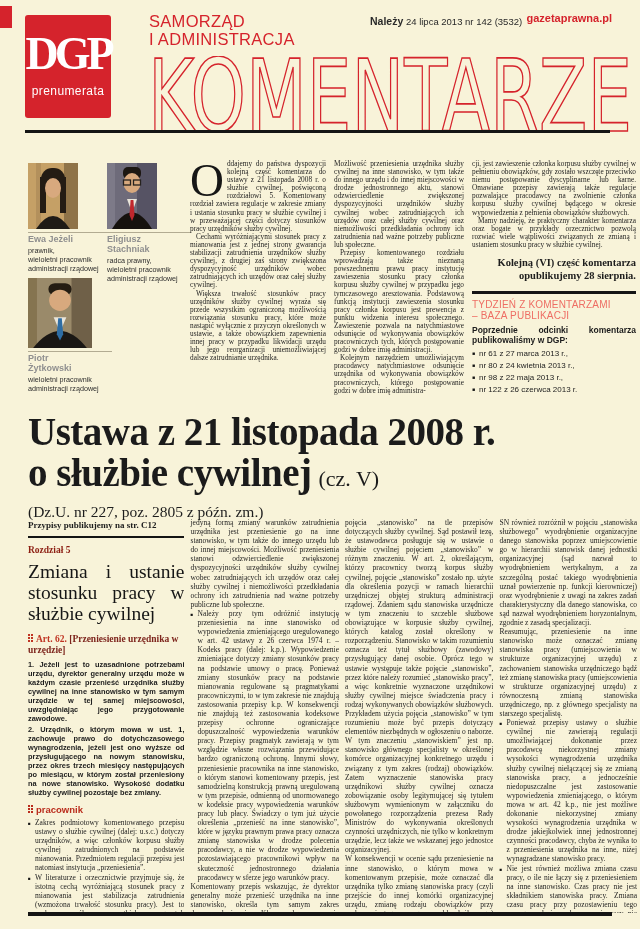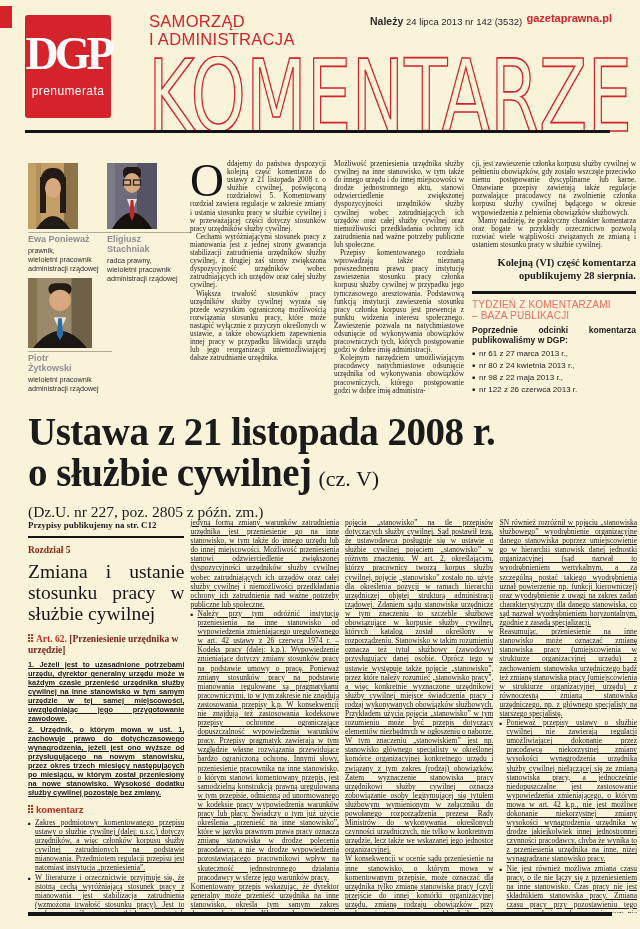--- a/index.html
+++ b/index.html
@@ -53,21 +53,21 @@
   
   .headline{position:absolute;left:28px;top:411px;width:604px;}
   .hl{font-size:39px;font-weight:bold;letter-spacing:-.5px;line-height:1.06;color:#1b1b1b;}
   .hl .part{font-size:22px;font-weight:normal;letter-spacing:0;margin-left:7px;}
   .hsource{font-size:15.5px;margin-top:9px;}
 
   
   .bodygrid{position:absolute;left:28px;top:518px;width:609px;height:395px;display:flex;gap:6px;overflow:hidden;}
   .bcol{text-align:justify;overflow:hidden;}
   .bcol1{width:157px;} .bcol2{width:149px;} .bcol3{width:149px;} .bcol4{width:138px;}
-  .bcol p{margin:0;font-size:7.5px;line-height:9.1px;text-decoration:underline;}
+  .bcol p{margin:0;font-size:7.5px;line-height:9.1px;}
   .bullet{position:relative;padding-left:7px;}
   .bullet::before{content:"■";position:absolute;left:0;top:1px;font-size:4.5px;color:#141414;}
   .footref{font-weight:bold;font-size:9px;margin:2px 0 6px;}
   .colrule{height:2px;background:#141414;margin-bottom:7px;}
   .chapter{font-weight:bold;font-size:9.5px;color:#8c1e12;margin-bottom:6px;}
   .chapter-title{font-size:19.5px;line-height:21px;color:#161616;margin-bottom:10px;}
   .art-head{font-weight:bold;font-size:9.5px;line-height:11px;margin-bottom:4px;text-align:left;}
   .art-num{color:#c03422;margin-top:23px;} .art-bracket{color:#7d241c;}
   .law p{font-family:"Liberation Sans",sans-serif;font-weight:bold;font-size:7.4px;
         line-height:9px;margin:0 0 2px;text-align:justify;}
@@ -103,21 +103,21 @@
       <rect width="50" height="66" fill="#c5a066"></rect>
         <rect x="36" width="14" height="66" fill="#8f7348"></rect>
       <rect x="8" width="5" height="66" fill="#b3905c"></rect>
       <rect x="13" y="5" width="24" height="22" rx="11" fill="#241c14"></rect>
       <rect x="12" y="14" width="6" height="36" fill="#241c14"></rect>
         <rect x="32" y="14" width="6" height="36" fill="#241c14"></rect>
       <ellipse cx="25" cy="25" rx="8" ry="10" fill="#d8a97e"></ellipse>
       <path d="M8 66 Q25 40 42 66 Z" fill="#1f1b16"></path>
     </svg>
     <div class="caption">
-      <div class="aname">Ewa Ponieważ</div>
+      <div class="aname">Ewa Jeżeli</div>
       <div class="arole">prawnik,
 wieloletni pracownik
 administracji rządowej</div>
     </div>
   </div>
   <div class="author a2">
     <svg class="photo" viewBox="0 0 50 66" preserveAspectRatio="none">
       <rect width="50" height="66" fill="#6e6b7a"></rect>
         <rect x="30" width="20" height="66" fill="#565364"></rect>
       <rect x="0" width="8" height="66" fill="#7d7a88"></rect>
@@ -212,21 +212,21 @@
         <p>2. Urzędnik, o którym mowa w ust. 1, zachowuje prawo do dotychczasowego wynagrodzenia, jeżeli jest ono wyższe od przysługującego na nowym stanowisku, przez okres trzech miesięcy następujących po miesiącu, w którym został przeniesiony na nowe stanowisko. Wysokość dodatku służby cywilnej pozostaje bez zmiany.</p>
       </div>
       <div class="kom-head">
         <svg class="marker" width="5" height="8" viewBox="0 0 5 8">
           <rect width="2" height="2" fill="#ba2c1c"></rect>
             <rect x="3" width="2" height="2" fill="#ba2c1c"></rect>
           <rect y="3" width="2" height="2" fill="#ba2c1c"></rect>
             <rect x="3" y="3" width="2" height="2" fill="#ba2c1c"></rect>
           <rect y="6" width="2" height="2" fill="#ba2c1c"></rect>
             <rect x="3" y="6" width="2" height="2" fill="#ba2c1c"></rect>
-        </svg><span>komentarz</span>
+        </svg><span>pracownik</span>
       </div>
       <p class="bullet">Zakres podmiotowy komentowanego przepisu ustawy o służbie cywilnej (dalej: u.s.c.) dotyczy urzędników, a więc członków korpusu służby cywilnej zatrudnionych na podstawie mianowania. Przedmiotem regulacji przepisu jest natomiast instytucja „przeniesienia”.</p>
       <p class="bullet">W literaturze i orzecznictwie przyjmuje się, że istotną cechą wyróżniającą stosunek pracy z mianowania jest stabilizacja zatrudnienia (wzmożona trwałość stosunku pracy). Jest to cecha wspólna wszystkich pragmatyk pracowniczych, wyrażająca się przede wszystkim ograniczoną możliwością rozwiązania stosunku pracy, które może nastąpić wyłącznie z przyczyn określonych w pragmatyce. Przepisy komentowanej ustawy limitują również dopuszczalność dokonania zmiany warunków zatrudnienia urzędnika służby cywilnej. W świetle przepisów komentowanej ustawy</p>
     </div>
     <div class="bcol bcol2">
       <p>jedyną formą zmiany warunków zatrudnienia urzędnika jest przeniesienie go na inne stanowisko, w tym także do innego urzędu lub do innej miejscowości. Możliwość przeniesienia stanowi odzwierciedlenie zwiększonej dyspozycyjności urzędników służby cywilnej wobec zatrudniających ich urzędów oraz całej służby cywilnej i niemożliwości przedkładania ochrony ich zatrudnienia nad ważne potrzeby publiczne lub społeczne.</p>
       <p class="bullet">Należy przy tym odróżnić instytucję przeniesienia na inne stanowisko od wypowiedzenia zmieniającego uregulowanego w art. 42 ustawy z 26 czerwca 1974 r. – Kodeks pracy (dalej: k.p.). Wypowiedzenie zmieniające dotyczy zmiany stosunków pracy na podstawie umowy o pracę. Ponieważ zmiany stosunków pracy na podstawie mianowania regulowane są pragmatykami pracowniczymi, to w tym zakresie nie znajdują zastosowania przepisy k.p. W konsekwencji nie znajdują też zastosowania kodeksowe przepisy ochronne ograniczające dopuszczalność wypowiedzenia warunków pracy. Przepisy pragmatyk zawierają w tym względzie własne rozwiązania przewidujące bardzo ograniczoną ochronę. Innymi słowy, przeniesienie pracownika na inne stanowisko, o którym stanowi komentowany przepis, jest samodzielną konstrukcją prawną uregulowaną w tym przepisie, odmienną od unormowanego w kodeksie pracy wypowiedzenia warunków pracy lub płacy. Świadczy o tym już użycie określenia „przenieść na inne stanowisko”, które w języku prawnym prawa pracy oznacza zmianę stanowiska w drodze polecenia pracodawcy, a nie w drodze wypowiedzenia pozostawiającego pracownikowi wpływ na skuteczność jednostronnego działania pracodawcy w sferze jego warunków pracy.</p>
       <p>Komentowany przepis wskazując, że dyrektor generalny może przenieść urzędnika na inne stanowisko, określa tym samym zakres dopuszczalnej zmiany. Kluczem do wyznaczenia granic zmiany jest wyjaśnienie znaczenia pojęcia „stanowisko”. Zagadnienie to było już przedmiotem rozważań Sądu Najwyższego, który w jednym z wyroków dokonał analizy</p>
     </div>
     <div class="bcol bcol3">

